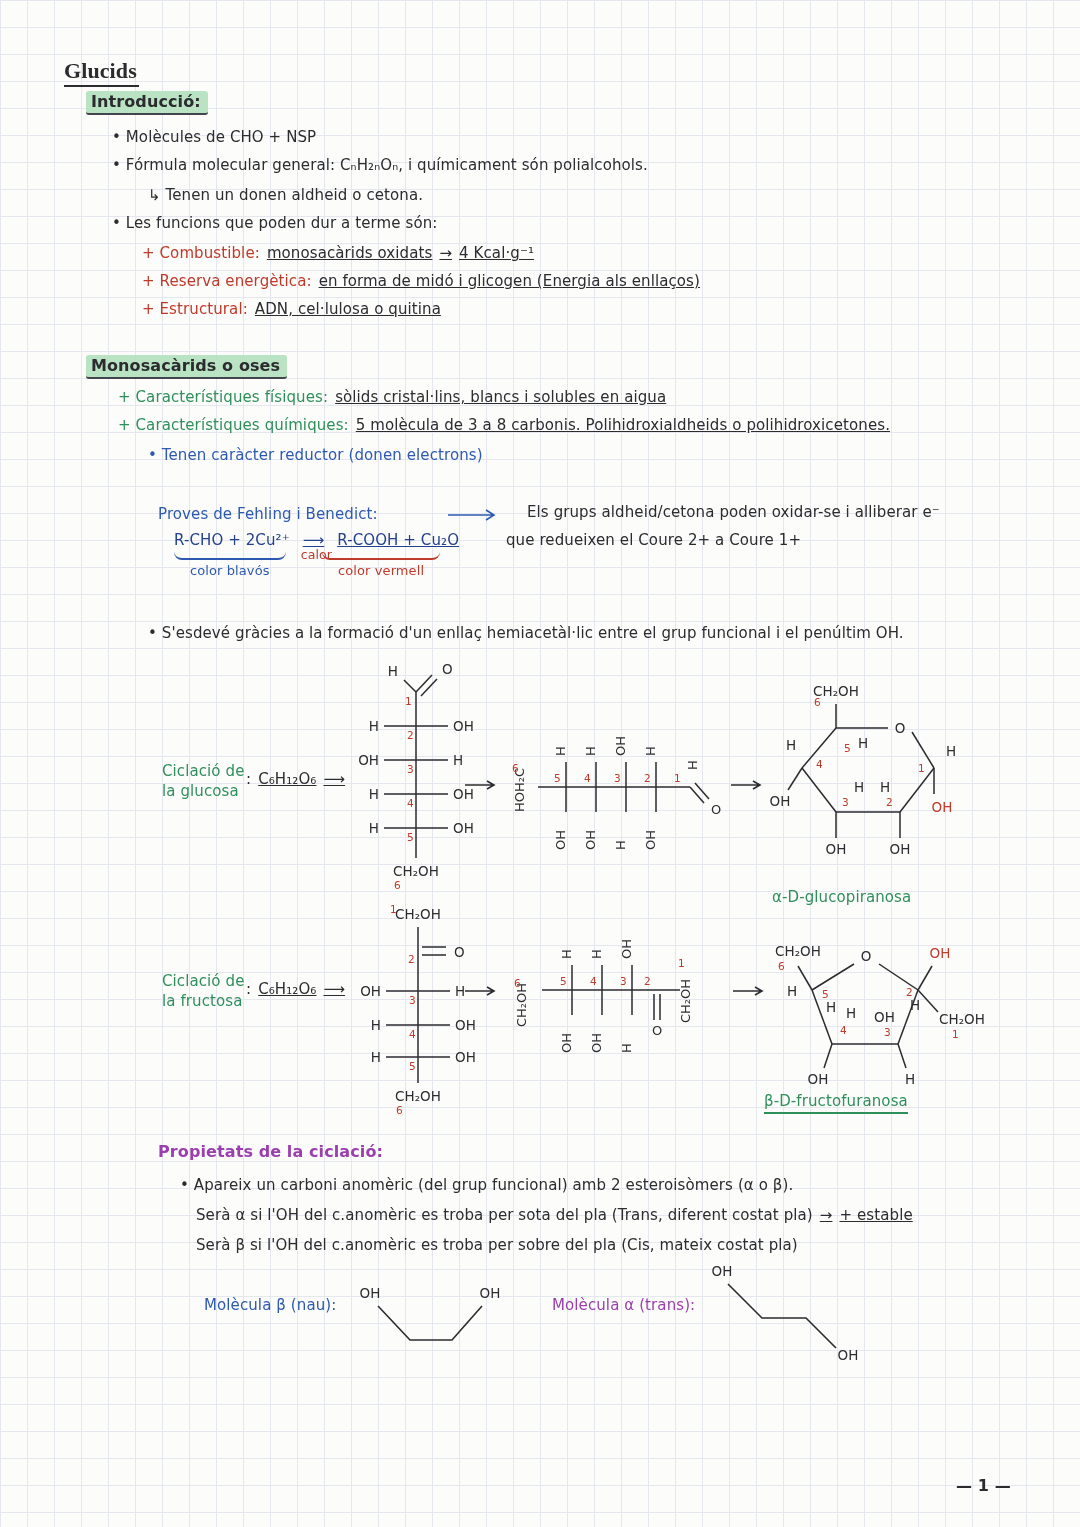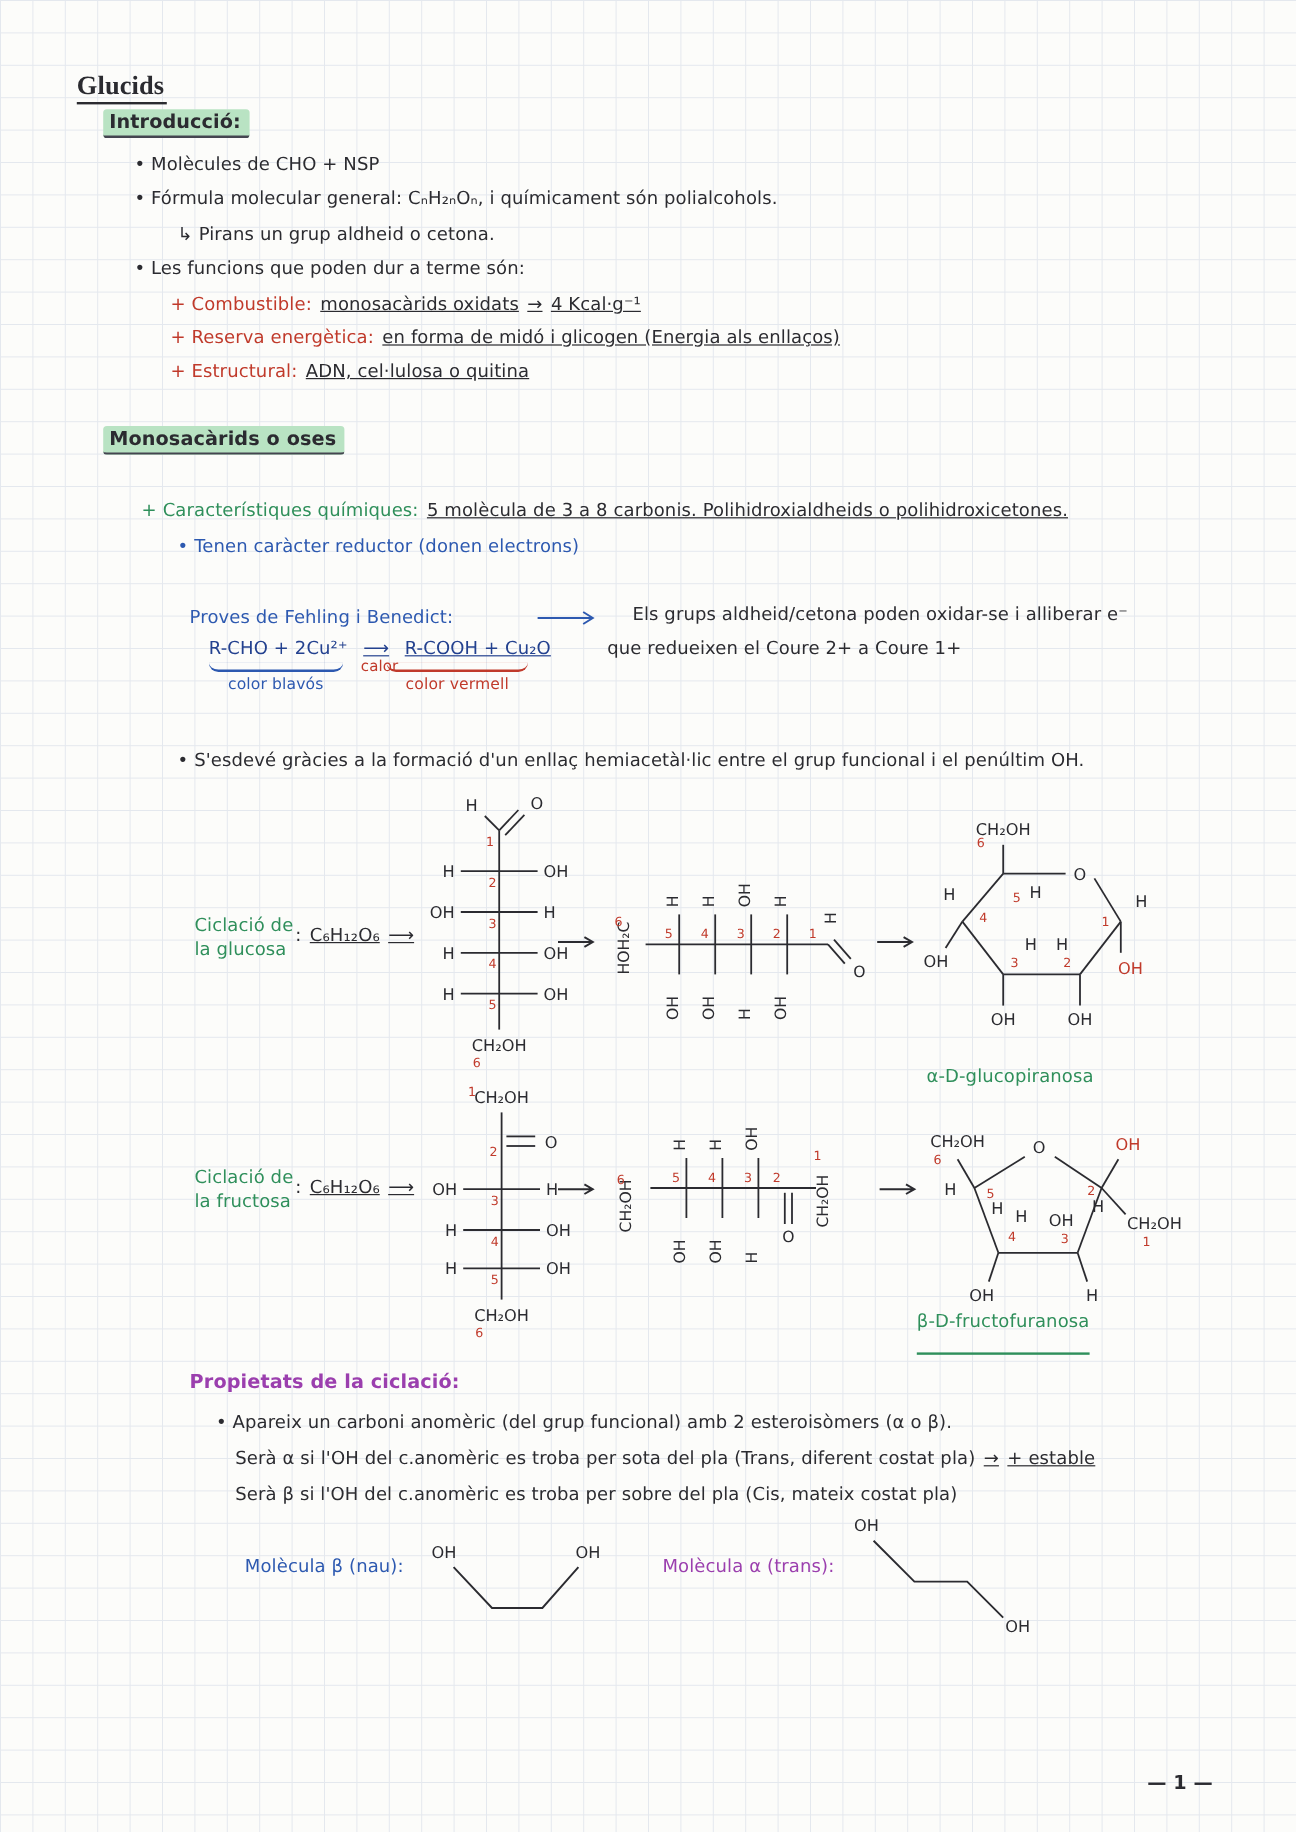--- a/index.html
+++ b/index.html
@@ -25,48 +25,51 @@
   .blue   { color:#2d59b0; }
   .navy   { color:#23418f; }
   .purple { color:#9b3fae; }
   .sm { font-size:13px; }
   .bold { font-weight:700; }
   .brace { position:absolute; height:8px; border-bottom:2px solid #2d59b0; border-radius:0 0 14px 14px; }
   .brace.red-b { border-color:#c03a2b; }
   .eq-arr { position:relative; display:inline-block; padding:0 6px; }
   .eq-heat { position:absolute; left:4px; top:16px; font-size:12.5px; }
   .ring-label { font-size:15px; }
-  .underline-green { border-bottom:2px solid #2f8f5b; padding-bottom:17px; }
+  .underline-green { border-bottom:2px solid #2f8f5b; padding-bottom:2px; }
   svg { overflow:visible; }
   svg text { font-family:"DejaVu Sans", sans-serif; }
 </style>
 </head>
 <body>
 
 <div class="page">
 
   <div class="t" style="left:64px; top:58px;"><span class="title">Glucids</span></div>
 
   <div class="t" style="left:86px; top:92px;"><span class="hl">Introducció:</span></div>
   <div class="t" style="left:112px; top:128px;">• Molècules de CHO + NSP</div>
   <div class="t" style="left:112px; top:156px;">• Fórmula molecular general: CₙH₂ₙOₙ, i químicament són polialcohols.</div>
-  <div class="t" style="left:148px; top:186px;">↳ Pirans un grup aldheid o cetona.</div>
+  <div class="t" style="left:148px; top:186px;">↳ Tenen un donen aldheid o cetona.</div>
   <div class="t" style="left:112px; top:214px;">• Les funcions que poden dur a terme són:</div>
 
   <div class="t" style="left:142px; top:244px;">
     <span class="red">+ Combustible:</span><span>monosacàrids oxidats</span><span>→</span><span>4 Kcal·g⁻¹</span>
   </div>
   <div class="t" style="left:142px; top:272px;">
     <span class="red">+ Reserva energètica:</span><span>en forma de midó i glicogen (Energia als enllaços)</span>
   </div>
   <div class="t" style="left:142px; top:300px;">
     <span class="red">+ Estructural:</span><span>ADN, cel·lulosa o quitina</span>
   </div>
 
   <div class="t" style="left:86px; top:356px;"><span class="hl">Monosacàrids o oses</span></div>
+  <div class="t" style="left:118px; top:388px;">
+    <span class="green">+ Característiques físiques:</span><span>sòlids cristal·lins, blancs i solubles en aigua</span>
+  </div>
   <div class="t" style="left:118px; top:416px;">
     <span class="green">+ Característiques químiques:</span><span>5 molècula de 3 a 8 carbonis. Polihidroxialdheids o polihidroxicetones.</span>
   </div>
   <div class="t blue" style="left:148px; top:446px;">• Tenen caràcter reductor (donen electrons)</div>
 
   <div class="t blue" style="left:158px; top:505px;">Proves de Fehling i Benedict:</div>
   <svg class="abs" style="left:446px; top:506px;" width="56" height="16" viewBox="0 0 56 16">
     <path d="M2 9 H47 M40 4 L48 9 L40 14" stroke="#2d59b0" stroke-width="1.6" fill="none"></path>
   </svg>
   <div class="t" style="left:527px; top:503px;">Els grups aldheid/cetona poden oxidar-se i alliberar e⁻</div>

